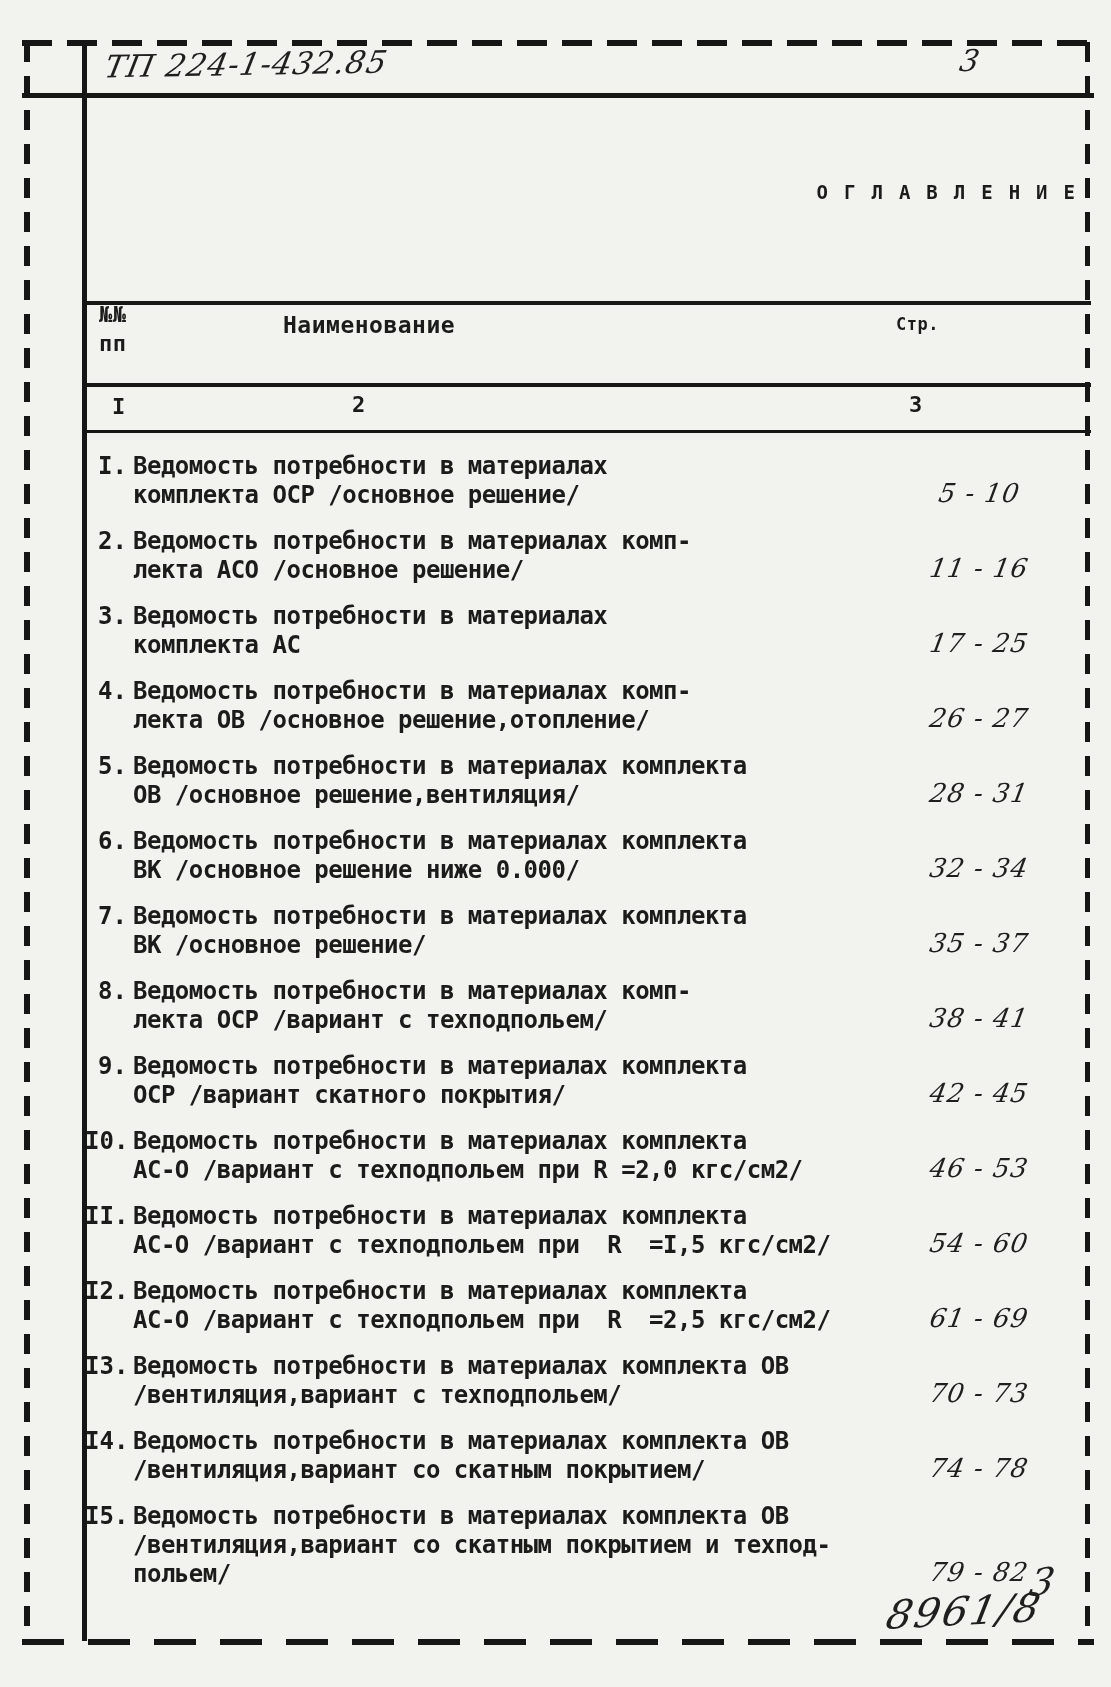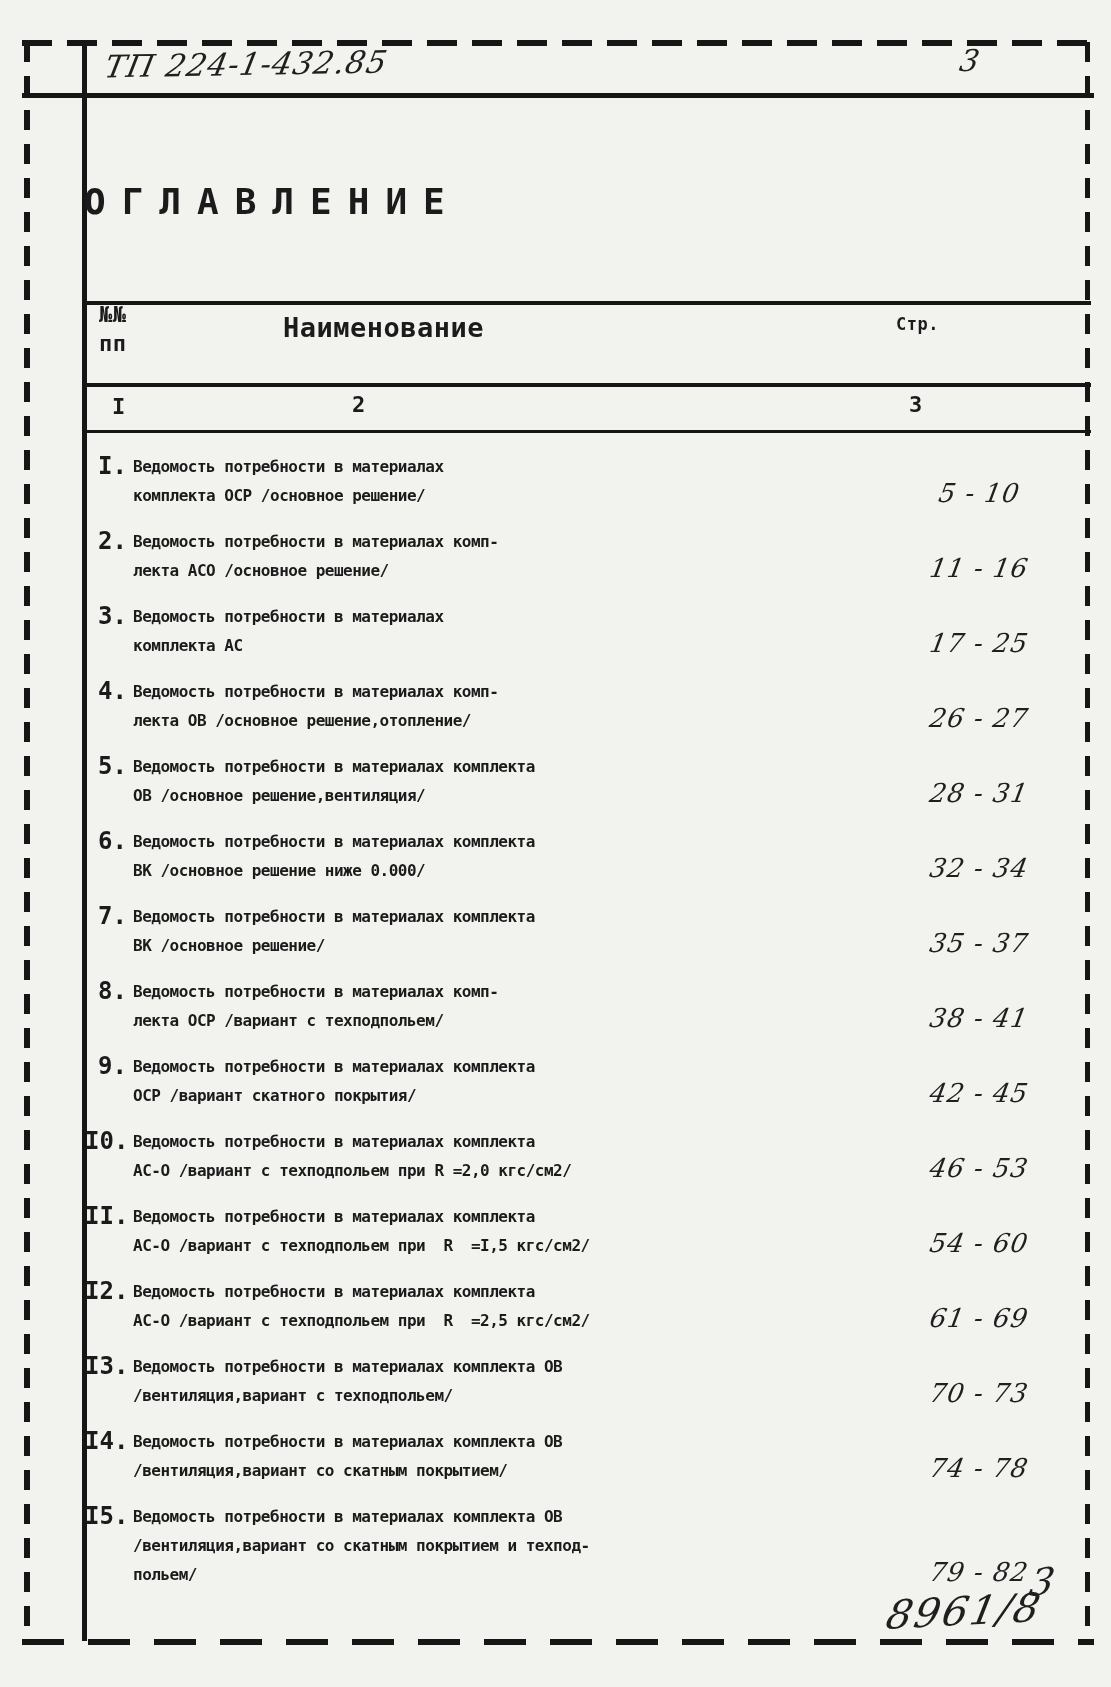--- a/index.html
+++ b/index.html
@@ -23,34 +23,34 @@
   .v-solid{position:absolute;left:82px;top:42px;width:5px;height:1599px;background:#161616;}
   .h-rule{position:absolute;background:#161616;}
   .h-top{left:22px;top:93px;width:1072px;height:5px;}
   .t-line1{left:84px;top:301px;width:1007px;height:4px;}
   .t-line2{left:84px;top:383px;width:1007px;height:4px;}
   .t-line3{left:84px;top:430px;width:1007px;height:3px;}
   
   .typed{font-weight:bold;letter-spacing:0.5px;}
   .doc-title{
     position:absolute;left:84px;top:181px;width:1007px;
-    text-align:left;font-size:36px;font-weight:bold;letter-spacing:16px;
+    text-align:right;font-size:19px;font-weight:bold;letter-spacing:16px;
   }
   .hdr-num{position:absolute;left:99px;top:300px;font-size:22px;line-height:29px;}
-  .hdr-name{position:absolute;left:283px;top:312px;font-size:27px;}
+  .hdr-name{position:absolute;left:283px;top:312px;font-size:23px;}
   .hdr-pages{position:absolute;left:896px;top:314px;font-size:17px;}
   .idx-num{position:absolute;left:112px;top:394px;font-size:22px;}
   .idx-name{position:absolute;left:352px;top:392px;font-size:22px;}
   .idx-pages{position:absolute;left:909px;top:392px;font-size:22px;}
   
   .rows{position:absolute;left:85px;top:452px;width:992px;}
   .row{display:flex;align-items:stretch;margin-bottom:17px;}
   .row-num{width:48px;flex:0 0 48px;text-align:right;padding-right:6px;
     font-size:24px;line-height:29px;font-weight:bold;box-sizing:border-box;}
-  .row-text{flex:1;font-size:16px;line-height:29px;font-weight:bold;
+  .row-text{flex:1;font-size:24px;line-height:29px;font-weight:bold;
     white-space:pre-wrap;letter-spacing:-0.5px;}
   .row-pages{width:196px;flex:0 0 196px;display:flex;justify-content:center;
     align-items:flex-end;padding-bottom:2px;}
   
   .hw{font-family:"DejaVu Serif","Liberation Serif",serif;font-style:italic;
     color:#1f1f1f;transform:skewX(-10deg);}
   .doc-code{position:absolute;left:106px;top:46px;font-size:31px;letter-spacing:1px;transform:skewX(-12deg) rotate(-1deg);}
   .pg-top{position:absolute;left:960px;top:43px;font-size:30px;}
   .row-pages span{font-size:26px;letter-spacing:1px;display:inline-block;}
   .stamp{position:absolute;left:888px;top:1588px;font-size:40px;letter-spacing:2px;transform:skewX(-14deg) rotate(-3deg);}

